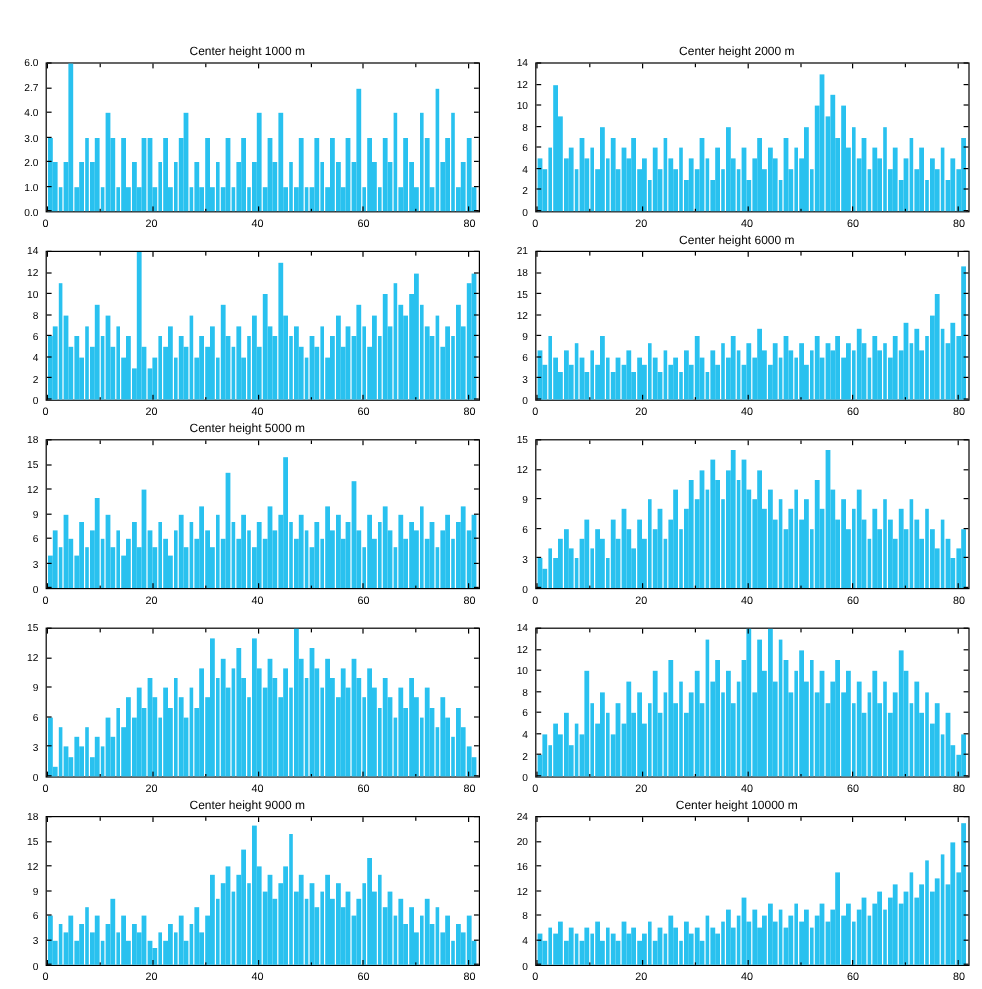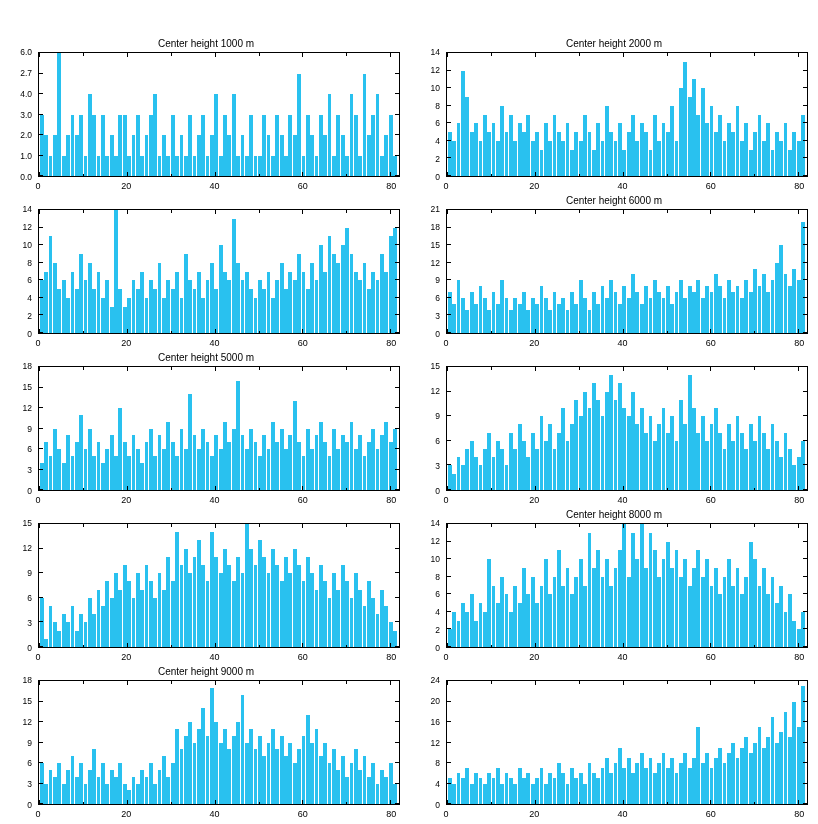--- a/index.html
+++ b/index.html
@@ -1111,21 +1111,20 @@
         </div>
         <div class="xlabels">
           <div class="xlab" style="left: 0%;">0</div>
           <div class="xlab" style="left: 24.3902%;">20</div>
           <div class="xlab" style="left: 48.7805%;">40</div>
           <div class="xlab" style="left: 73.1707%;">60</div>
           <div class="xlab" style="left: 97.561%;">80</div>
         </div>
       </div>
       <div class="panel" style="left: 412px; top: 471px; width: 404px; height: 157px;">
-        <div class="panel-title">Center height 8000 m</div>
         <div class="plot-wrap">
           <div class="axis-area">
             <div class="bars">
               <div class="bar" title="2" style="height: 14.2857%;"></div>
               <div class="bar" title="4" style="height: 28.5714%;"></div>
               <div class="bar" title="3" style="height: 21.4286%;"></div>
               <div class="bar" title="5" style="height: 35.7143%;"></div>
               <div class="bar" title="4" style="height: 28.5714%;"></div>
               <div class="bar" title="6" style="height: 42.8571%;"></div>
               <div class="bar" title="3" style="height: 21.4286%;"></div>
@@ -1392,20 +1391,21 @@
         </div>
         <div class="xlabels">
           <div class="xlab" style="left: 0%;">0</div>
           <div class="xlab" style="left: 24.3902%;">20</div>
           <div class="xlab" style="left: 48.7805%;">40</div>
           <div class="xlab" style="left: 73.1707%;">60</div>
           <div class="xlab" style="left: 97.561%;">80</div>
         </div>
       </div>
       <div class="panel" style="left: 412px; top: 628px; width: 404px; height: 157px;">
+        <div class="panel-title">Center height 10000 m</div>
         <div class="plot-wrap">
           <div class="axis-area">
             <div class="bars">
               <div class="bar" title="5" style="height: 20.8333%;"></div>
               <div class="bar" title="4" style="height: 16.6667%;"></div>
               <div class="bar" title="6" style="height: 25%;"></div>
               <div class="bar" title="5" style="height: 20.8333%;"></div>
               <div class="bar" title="7" style="height: 29.1667%;"></div>
               <div class="bar" title="4" style="height: 16.6667%;"></div>
               <div class="bar" title="6" style="height: 25%;"></div>

